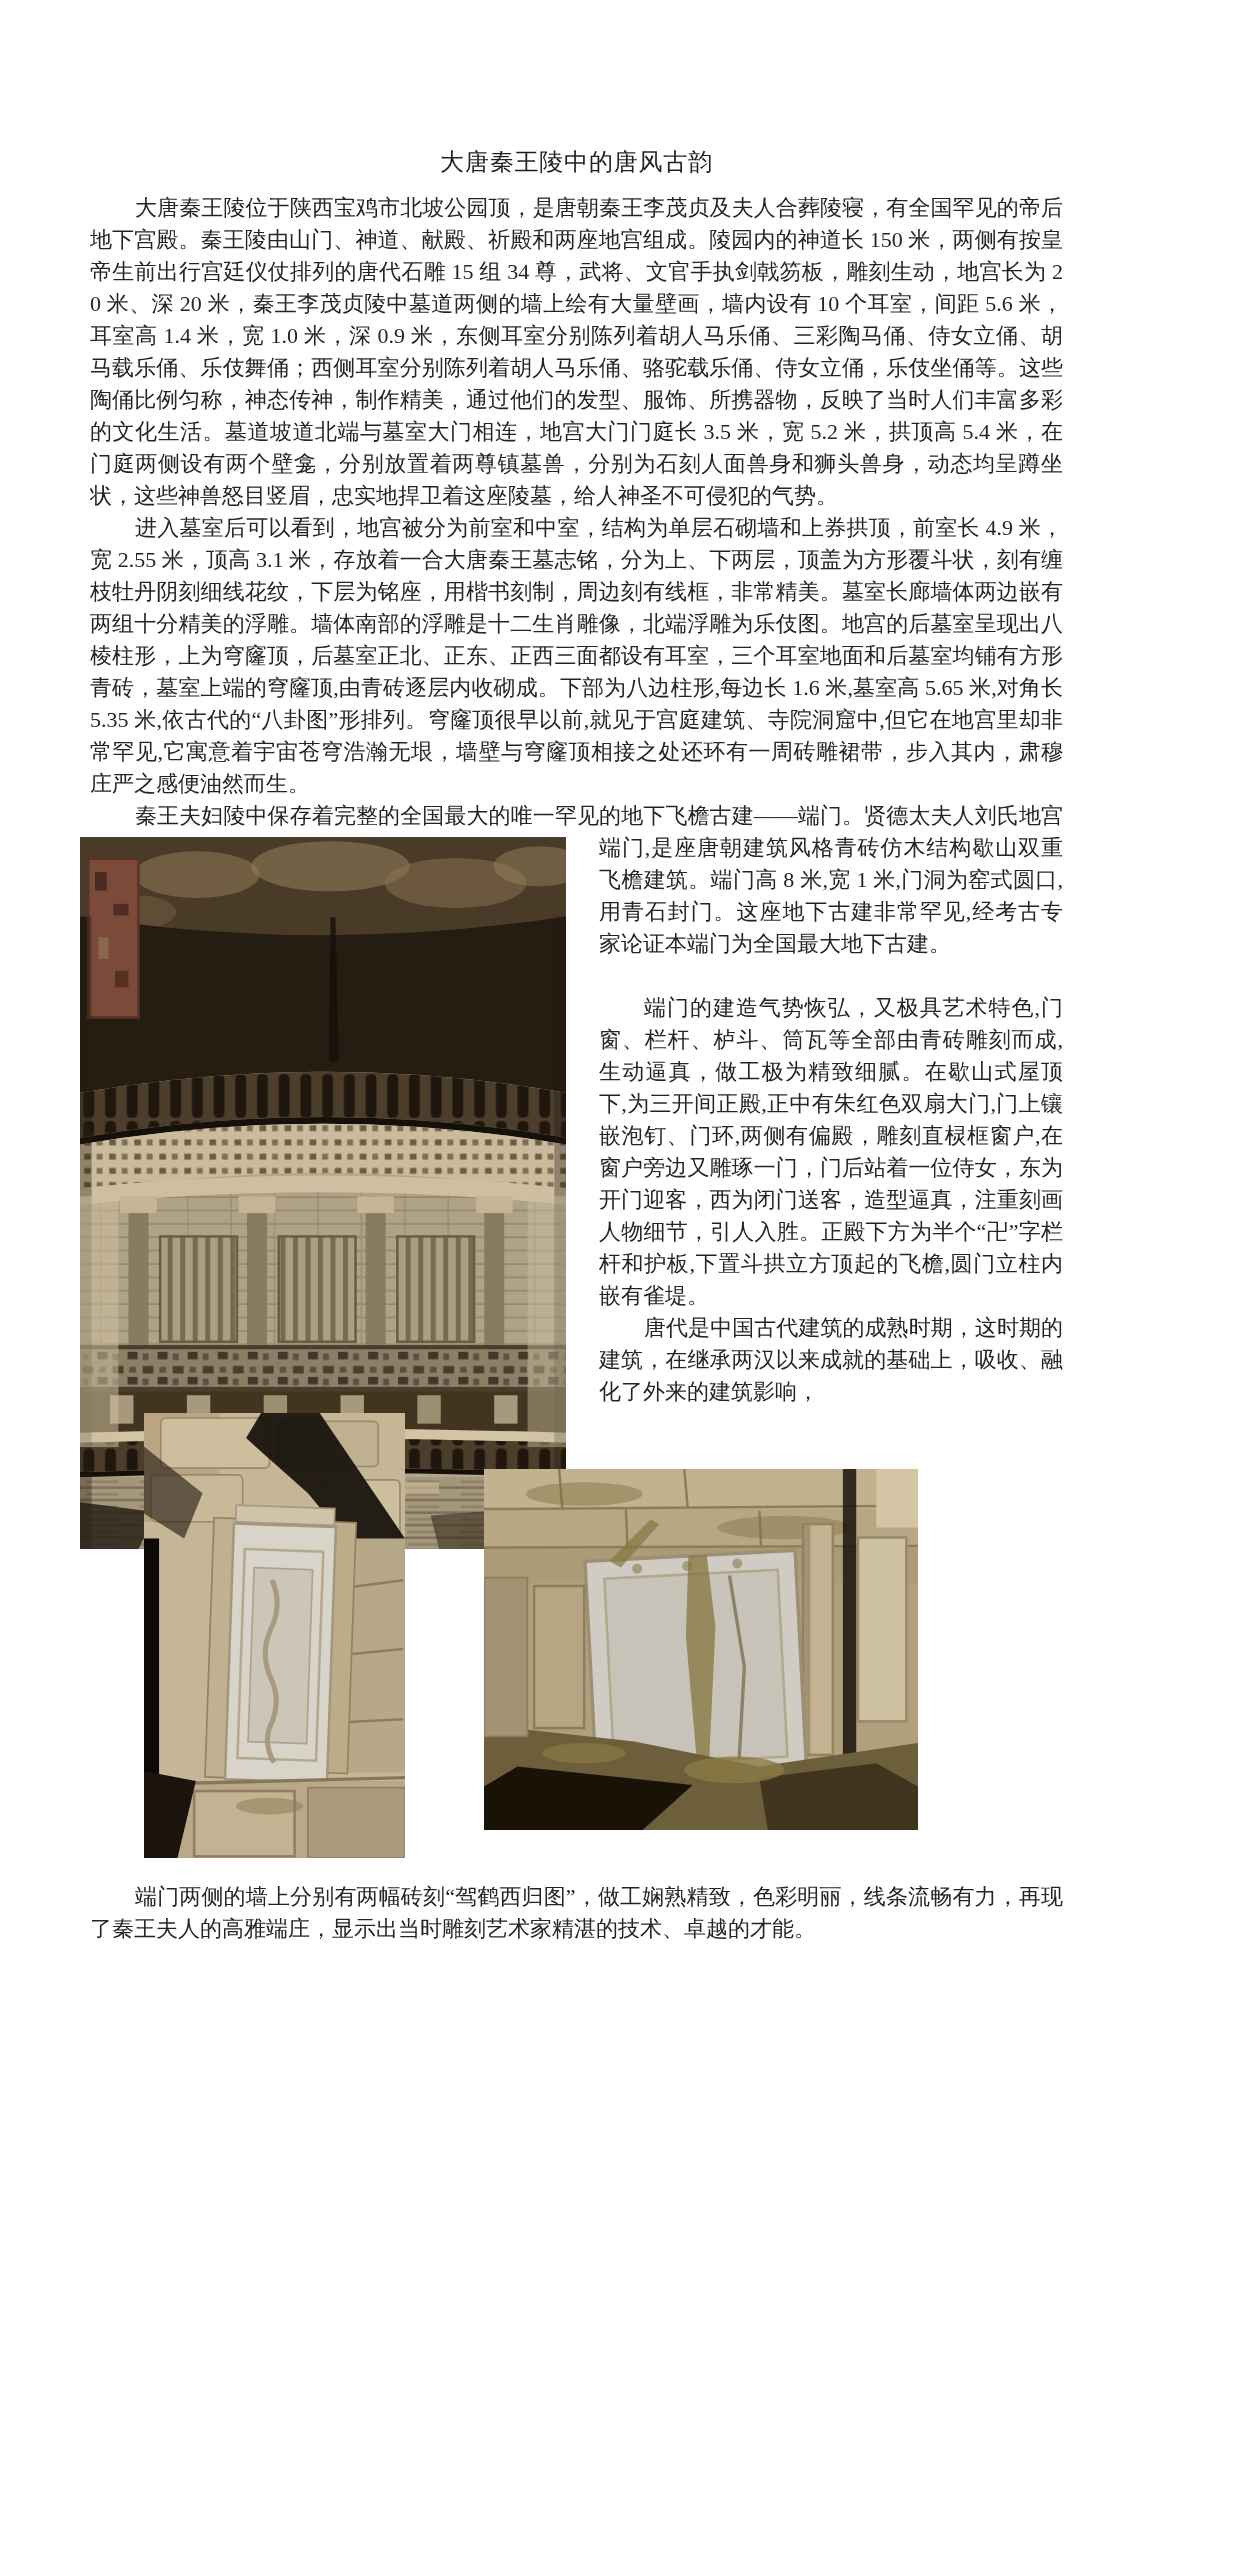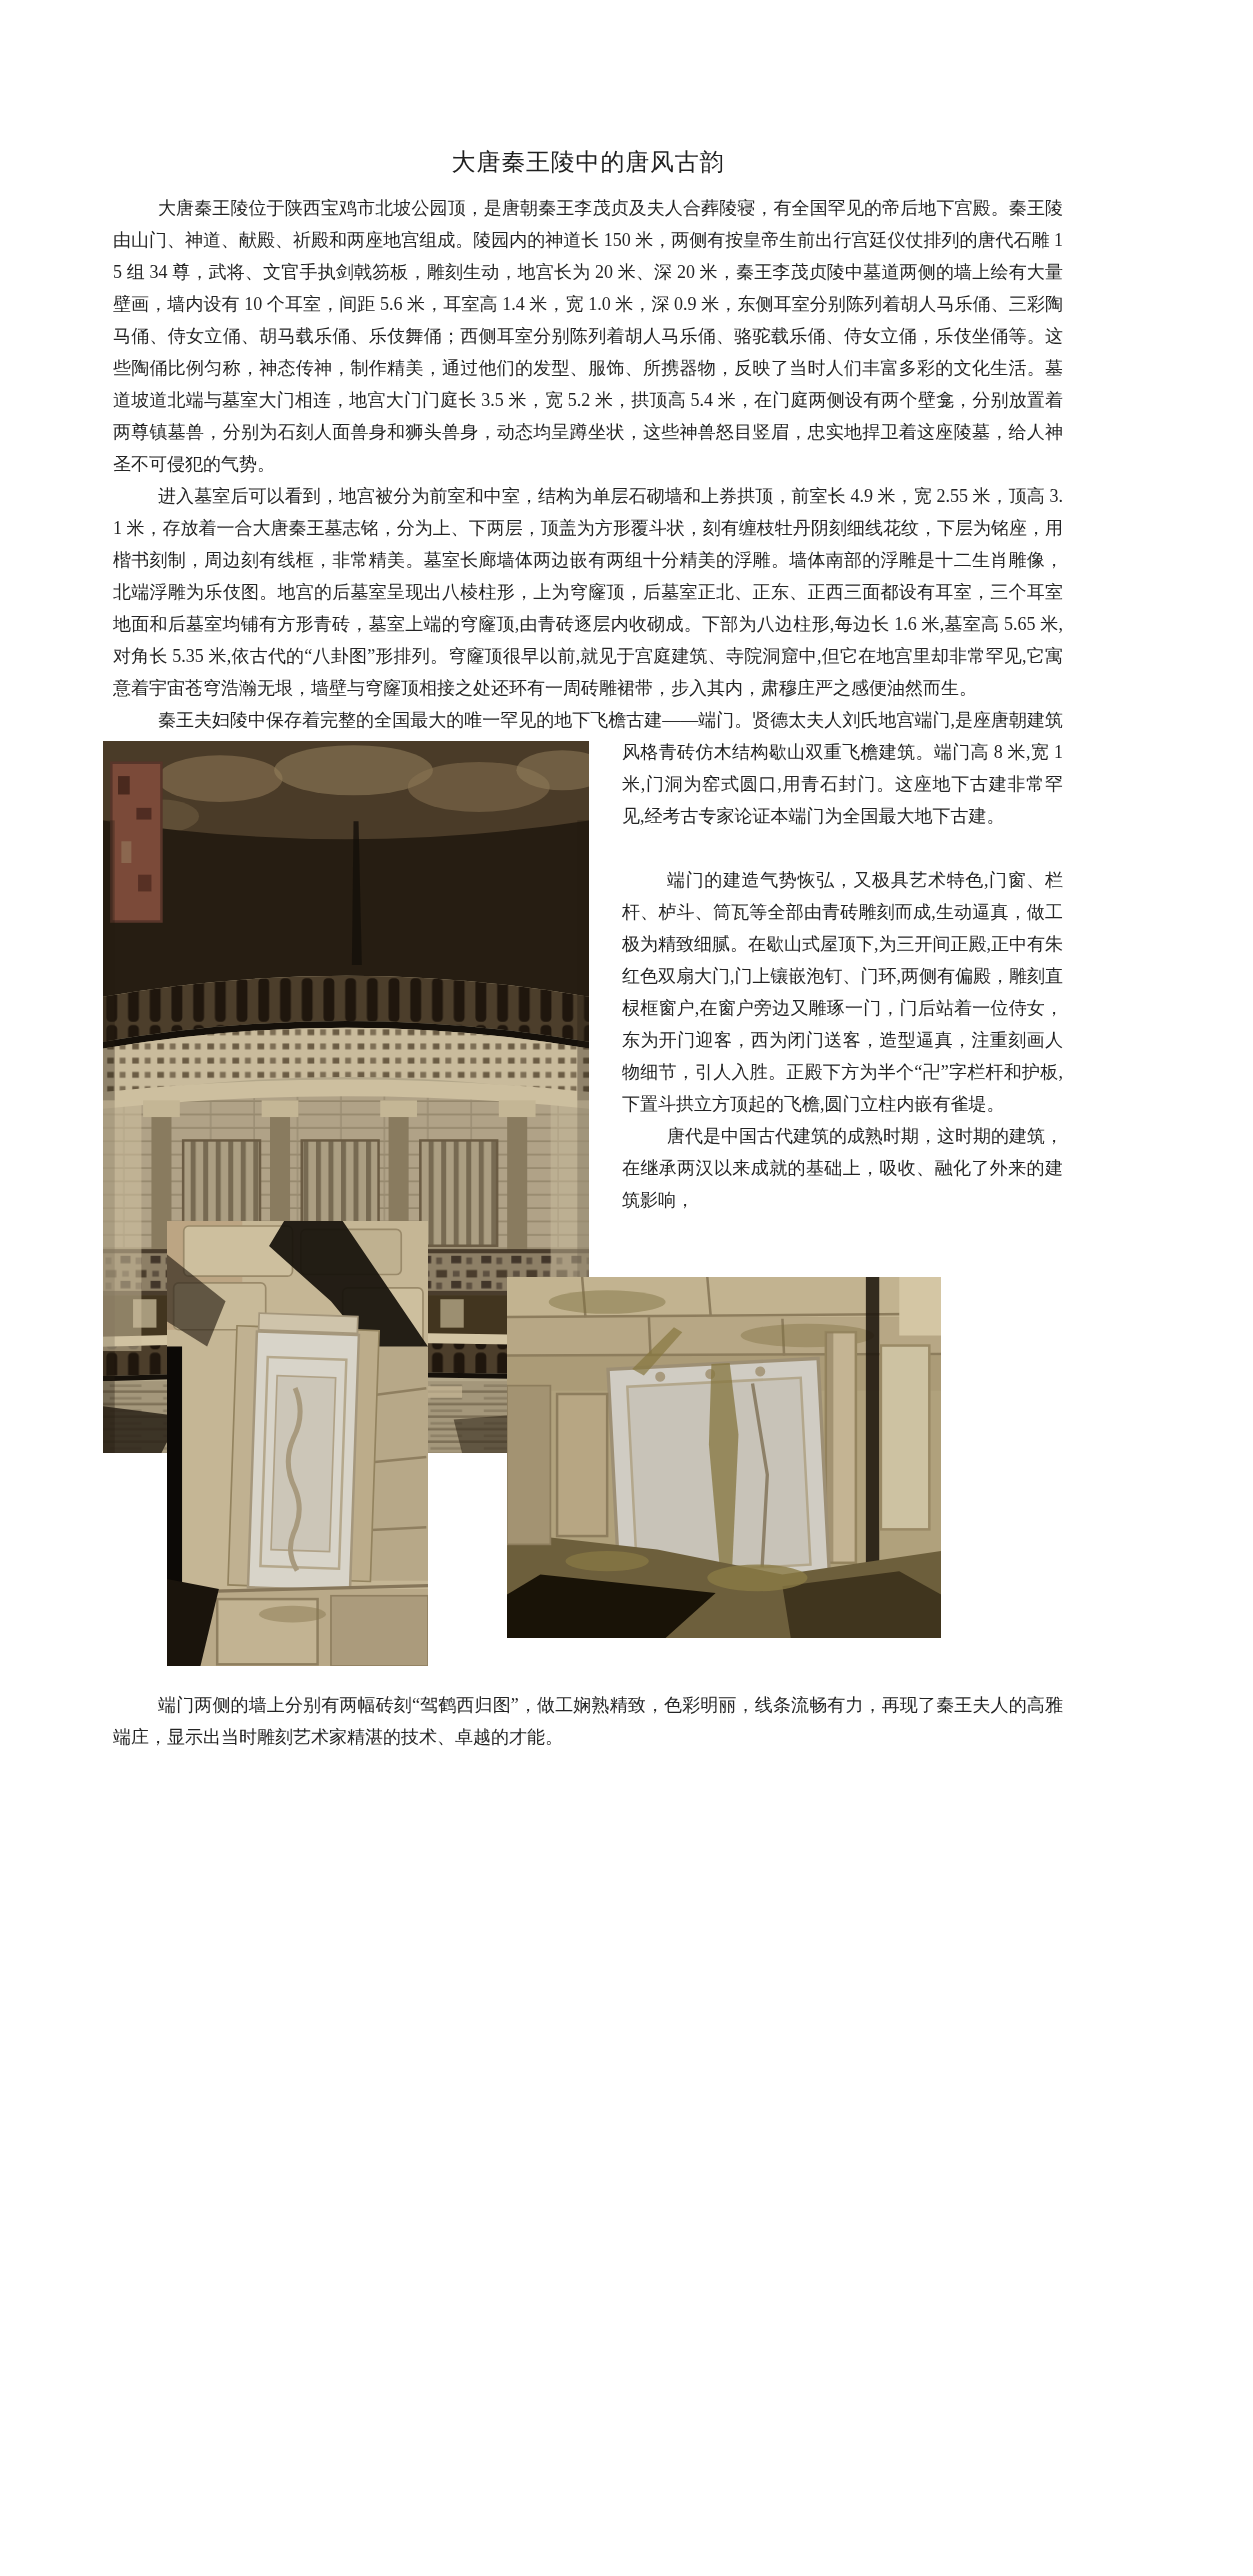--- a/index.html
+++ b/index.html
@@ -8,35 +8,35 @@
     background: #ffffff;
   }
   .page {
     position: relative;
     width: 1253px;
     height: 2576px;
     margin: 0 auto;
     background: #ffffff;
     overflow: hidden;
     box-sizing: border-box;
-    padding: 145px 190px 0 113px;
+    padding: 145px 190px 0 90px;
     font-family: "Liberation Serif", "DejaVu Serif", serif;
     color: #242424;
   }
   .doc-title {
     font-size: 24px;
     font-weight: 400;
     line-height: 35px;
     text-align: center;
     letter-spacing: 0.8px;
     margin: 0 0 11.7px 0;
     color: #1f1f1f;
   }
   .para {
-    font-size: 18px;
+    font-size: 22px;
     line-height: 32px;
     text-align: justify;
     text-indent: 45px;
     margin: 0;
     color: #242424;
     word-break: break-all;
   }
   .para.blank-line-before { margin-top: 32px; }
   .para.no-indent { text-indent: 0; }
   .para.clear-photo { clear: left; }

